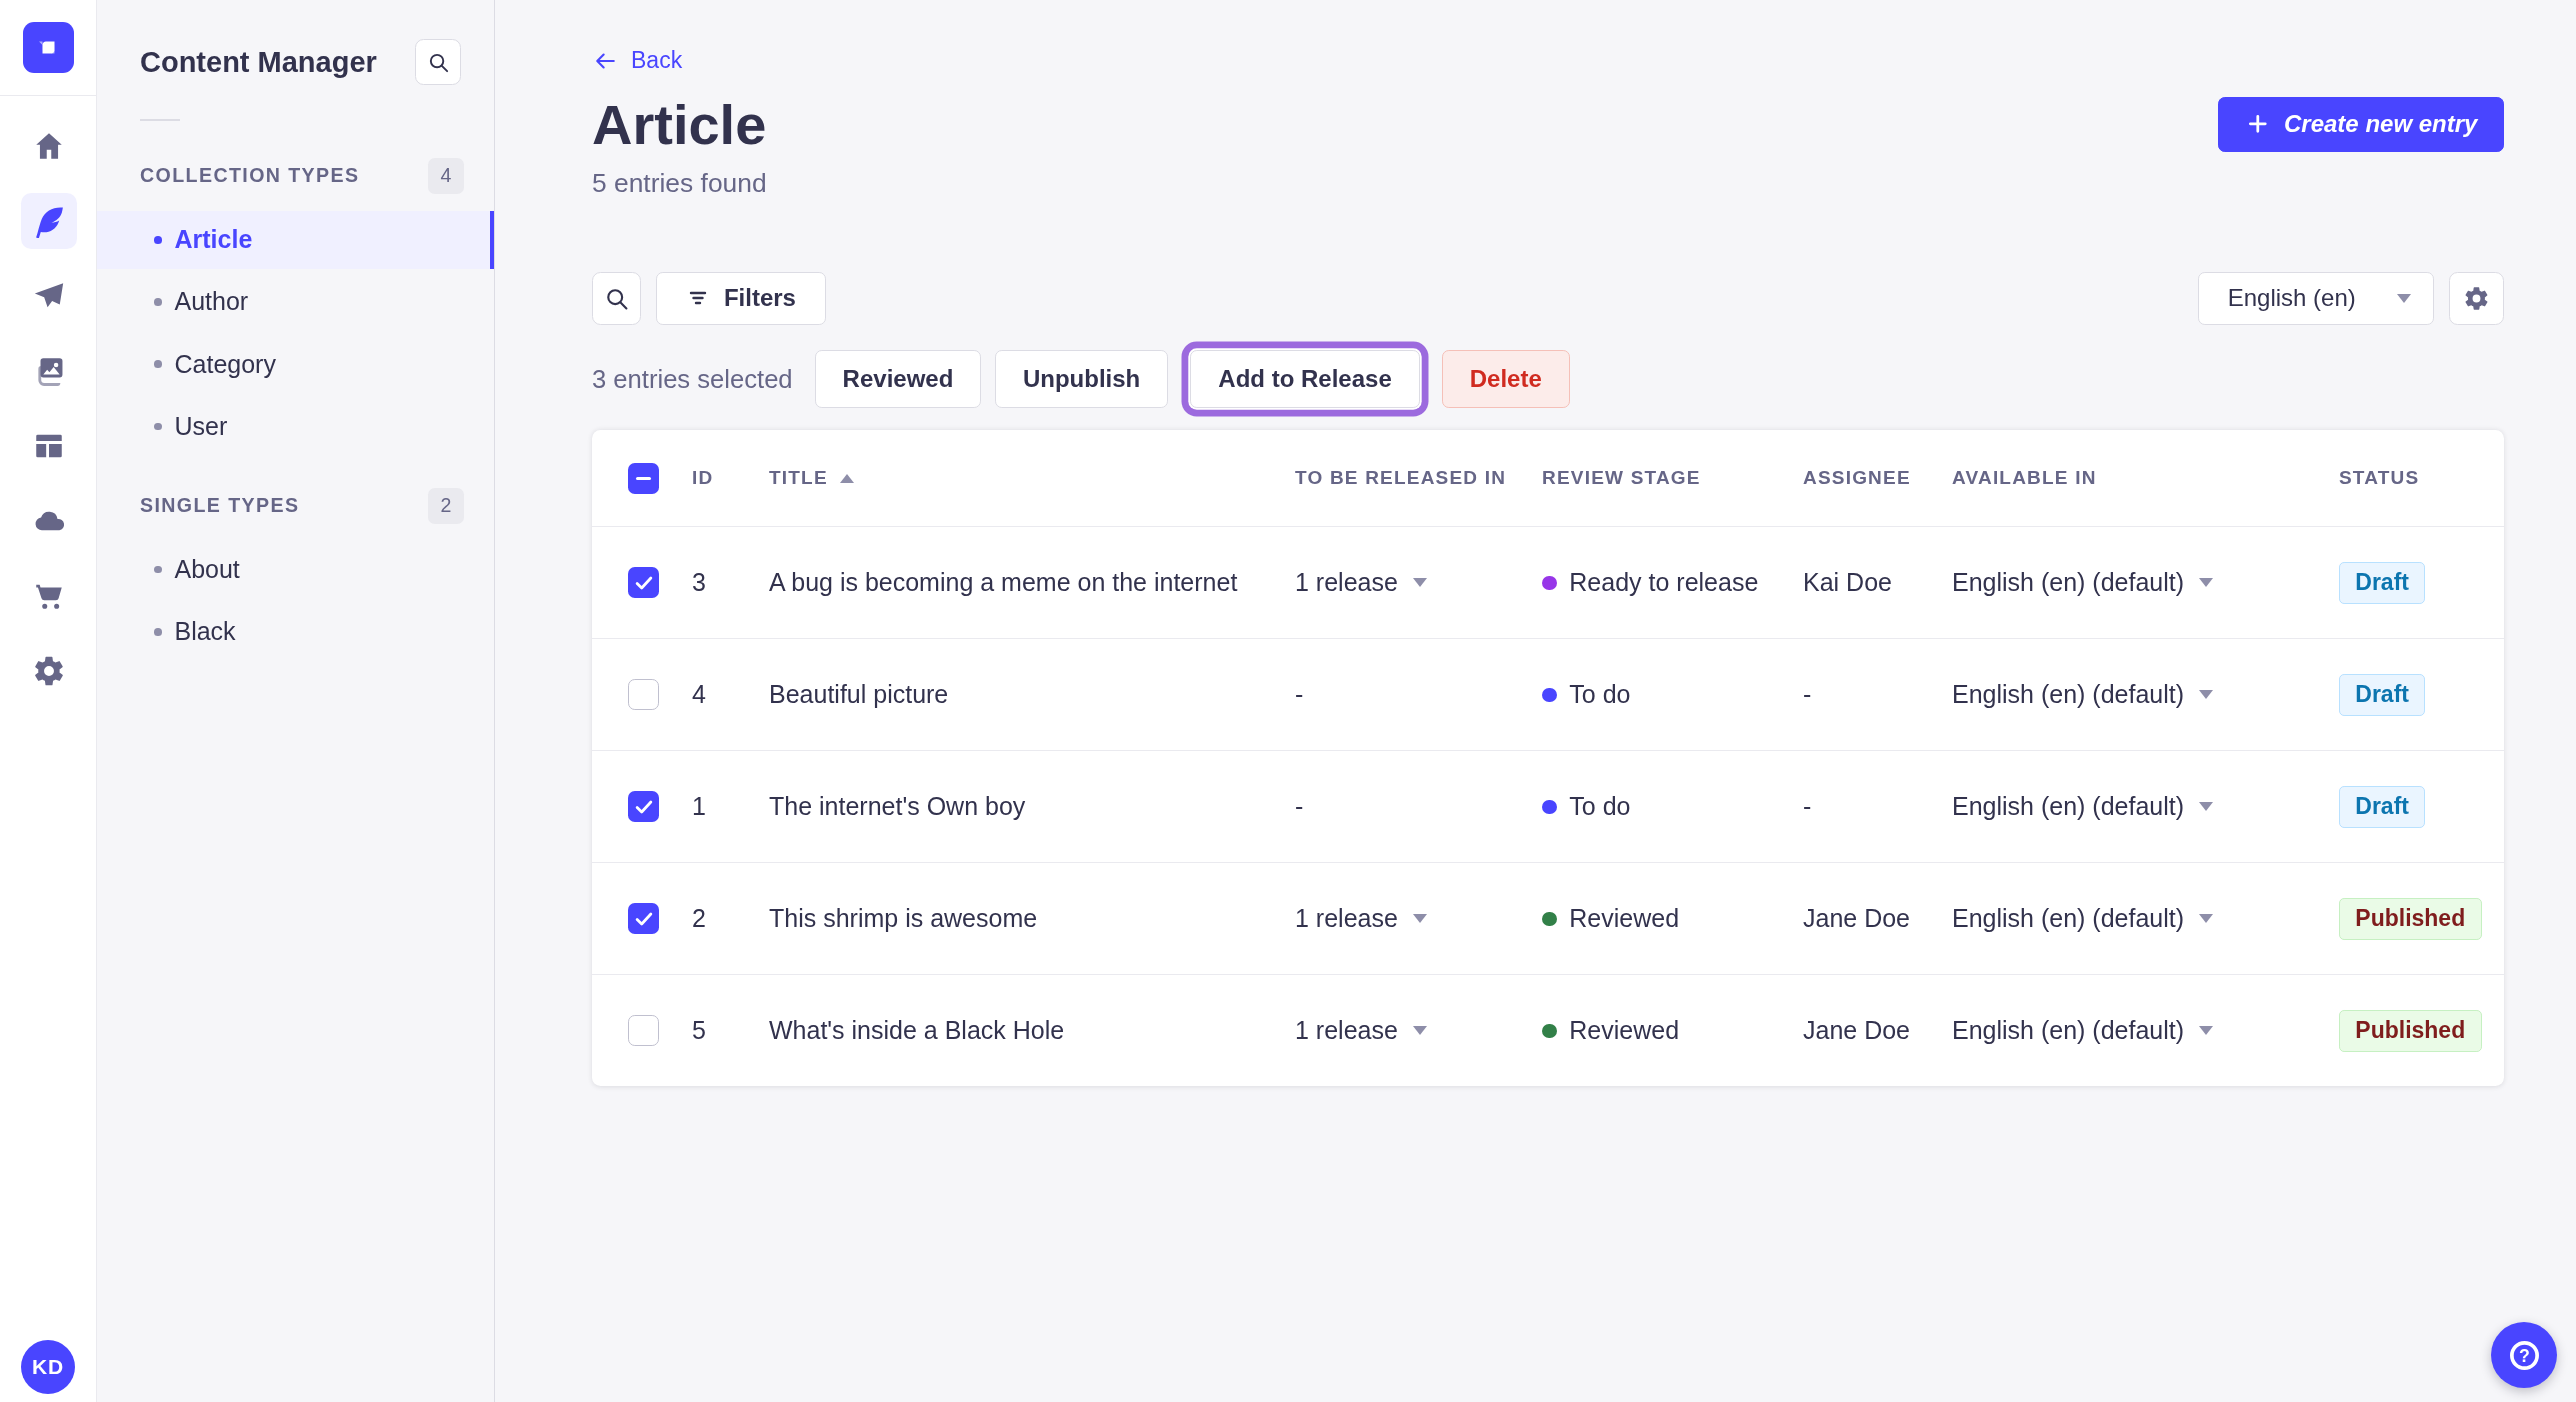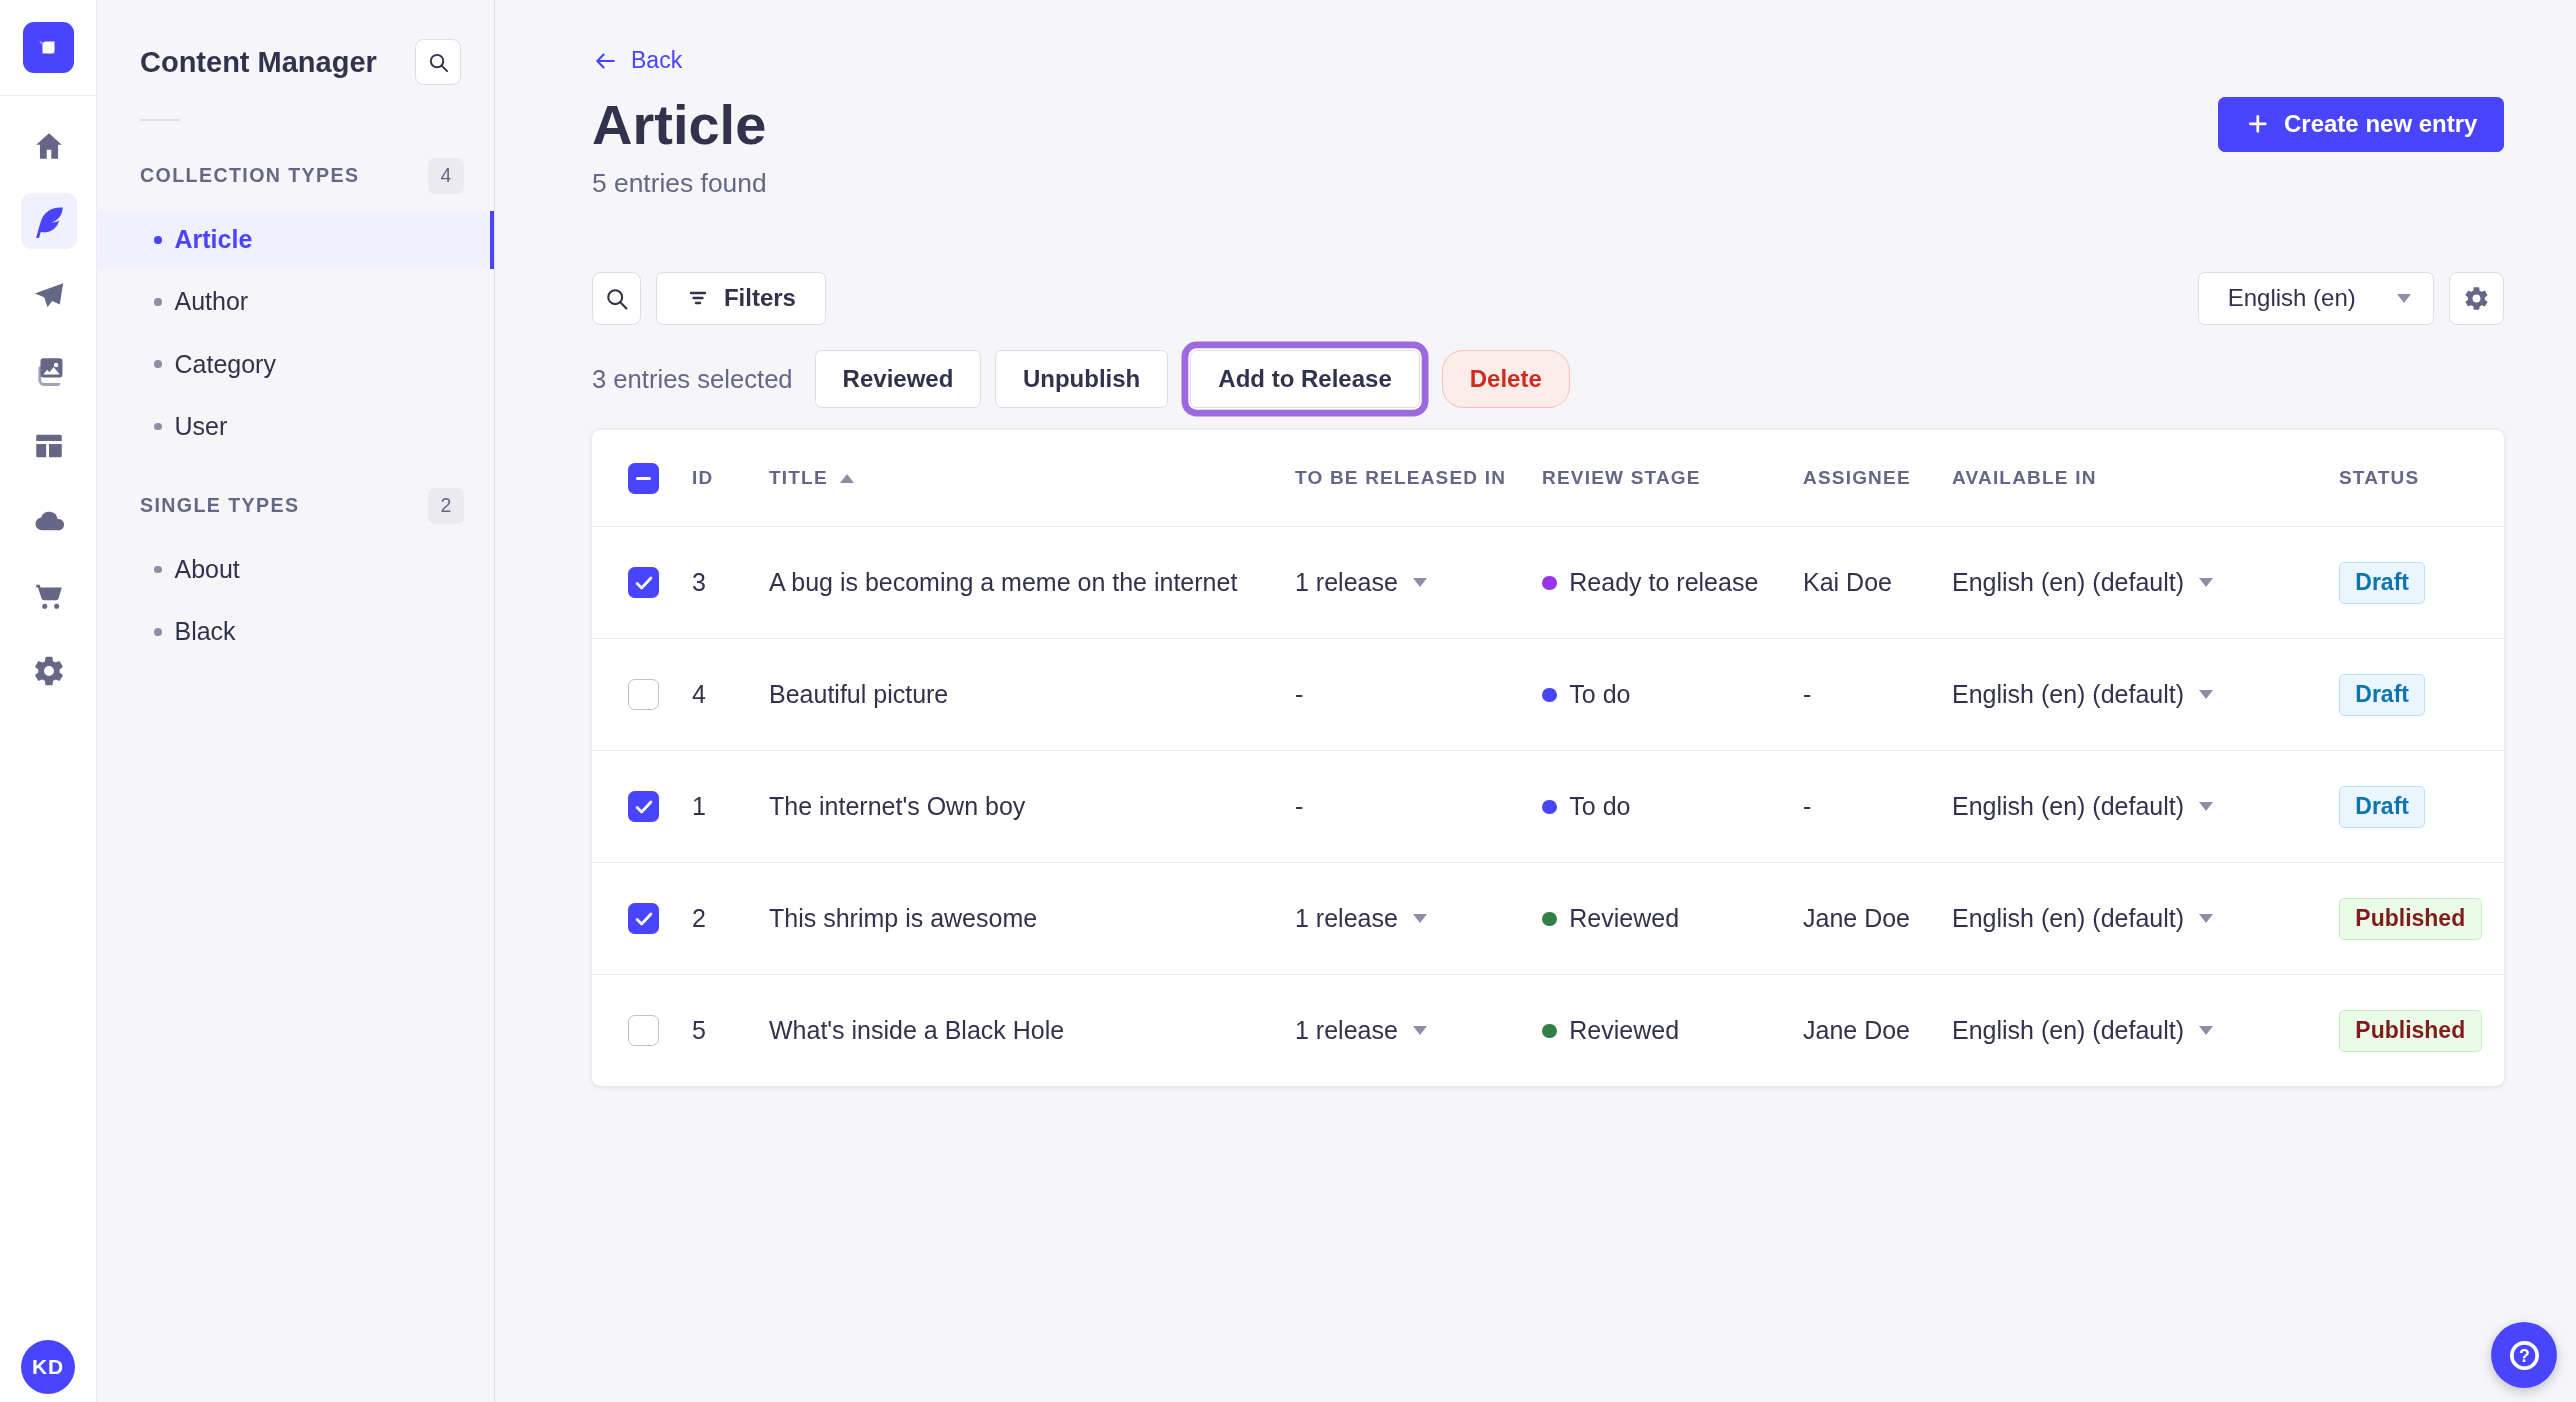--- a/index.html
+++ b/index.html
@@ -32,38 +32,38 @@
   .nav-item.active { background:#f0f0ff; border-right:4.3px solid #4945ff; color:#4945ff; font-weight:bold; }
   .nav-item.active .bullet { background:#4945ff; }
 
   
   .main { position:absolute; left:495px; top:0; right:0; bottom:0; padding:47px 72px 0 97px; }
   .back { display:inline-flex; align-items:center; gap:12px; color:#4945ff; font-size:23px; cursor:pointer; }
   .back svg { width:27px; height:22px; }
   .title-row { display:flex; align-items:flex-start; justify-content:space-between; margin-top:22px; }
   .page-title { font-size:56px; font-weight:bold; color:#32324d; line-height:1; }
   .subtitle { margin-top:15.3px; font-size:26.4px; color:#666687; }
-  .btn-primary { display:flex; align-items:center; gap:13.6px; height:55px; padding:0 25.6px; background:#4945ff; border:0.9px solid #4945ff; border-radius:6.8px; color:#fff; font-size:24px; font-weight:bold; cursor:pointer; }
+  .btn-primary { display:flex; align-items:center; gap:13.6px; height:55px; padding:0 25.6px; background:#4945ff; border:0.9px solid #4945ff; border-radius:6.8px; color:#fff; font-size:24px; font-weight:bold; cursor:pointer;font-style:italic; }
   .btn-primary svg { width:25.6px; height:25.6px; }
 
   .toolbar { display:flex; align-items:center; justify-content:space-between; margin-top:73px; }
   .toolbar-left, .toolbar-right { display:flex; align-items:center; gap:15.3px; }
   .tb-search { width:49px; height:53px; }
   .tb-search svg { width:25.6px; height:25.6px; }
   .btn-ghost { display:flex; align-items:center; gap:13.6px; height:53px; padding:0 29px; background:#fff; border:0.9px solid #dcdce4; border-radius:6.8px; font-size:24px; font-weight:bold; color:#32324d; cursor:pointer; }
   .btn-ghost svg { width:24px; height:24px; }
   .select { display:flex; align-items:center; justify-content:space-between; width:236px; height:53px; padding:0 22px 0 29px; background:#fff; border:0.9px solid #dcdce4; border-radius:6.8px; font-size:24px; color:#32324d; cursor:pointer; }
   .gear-btn { width:55px; height:53px; color:#666687; }
   .gear-btn svg { width:27px; height:27px; }
 
   .selection-row { display:flex; align-items:center; margin-top:25.6px; }
   .selection-text { font-size:25.6px; color:#666687; margin-right:22px; }
   .sel-btn { height:58px; padding:0 27px; background:#fff; border:0.9px solid #dcdce4; border-radius:6.8px; font-size:24px; font-weight:bold; color:#32324d; cursor:pointer; margin-right:13.6px; }
   .sel-btn.focus-ring { box-shadow:0 0 0 1.7px #fff, 0 0 0 8.5px #9c6ade; margin:0 22px 0 8.5px; }
-  .sel-btn.danger { background:#fcecea; border-color:#f5c0b8; color:#d02b20;border-radius:21px; }
+  .sel-btn.danger { background:#fcecea; border-color:#f5c0b8; color:#d02b20; }
 
   
   .table-card { margin-top:22px; background:#fff; border-radius:8.5px; box-shadow:0 0.9px 5.1px rgba(33,33,52,.12); overflow:hidden; }
   .trow { display:grid; grid-template-columns:100px 77px 526px 247px 261px 149px 387px 1fr; align-items:center; }
   .thead { height:96px; }
   .tbody-row { height:112px; border-top:0.9px solid #eaeaef; font-size:25px; color:#32324d; cursor:pointer; }
   .th { font-size:19px; font-weight:bold; letter-spacing:1.2px; color:#666687; display:flex; align-items:center; gap:12px; cursor:pointer; }
   .cb-wrap { padding-left:36px; }
   .cb { width:31px; height:31px; border-radius:6.8px; display:flex; align-items:center; justify-content:center; cursor:pointer; }
   .cb.unchecked { background:#fff; border:0.9px solid #c0c0cf; }

